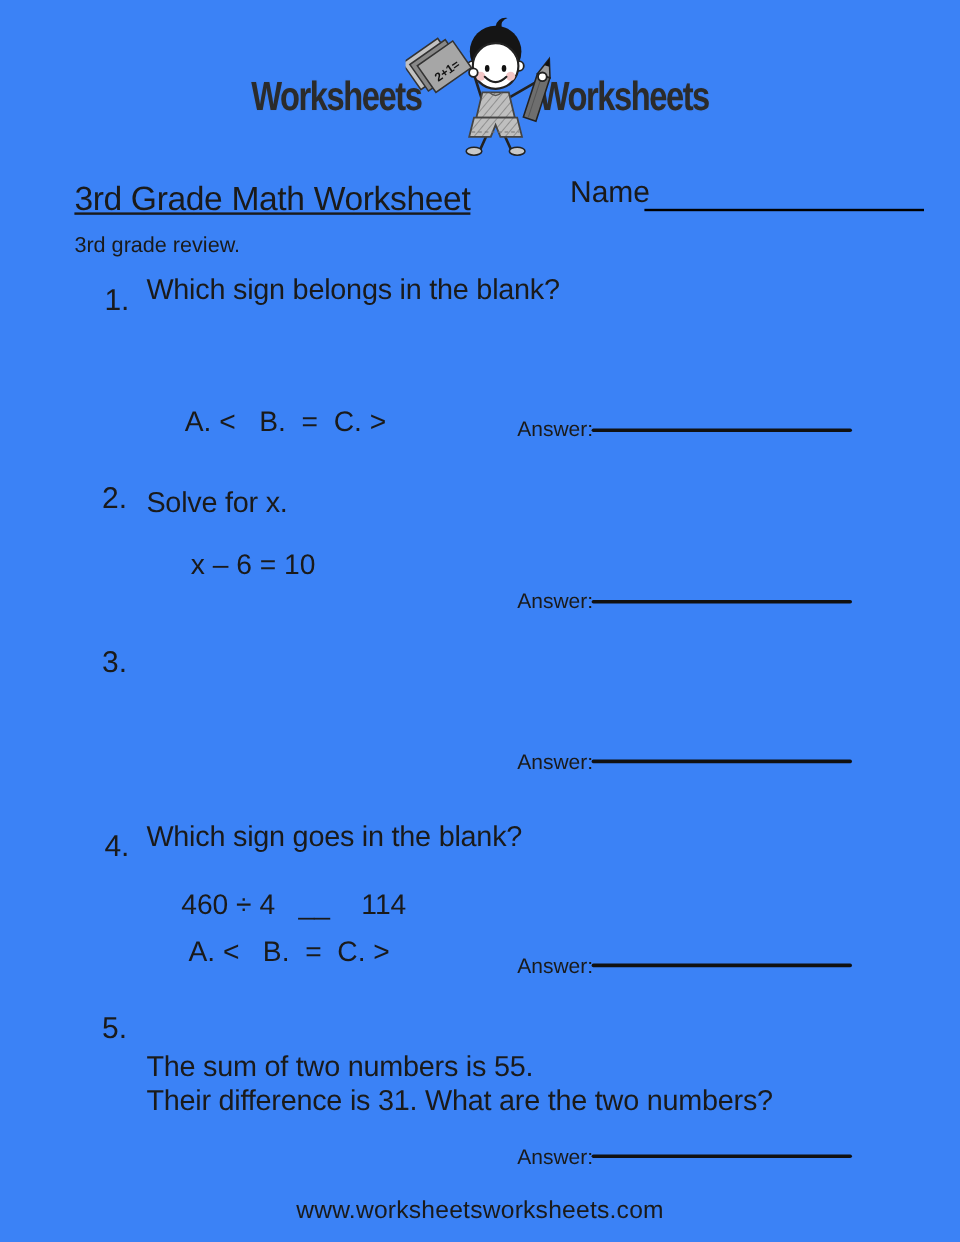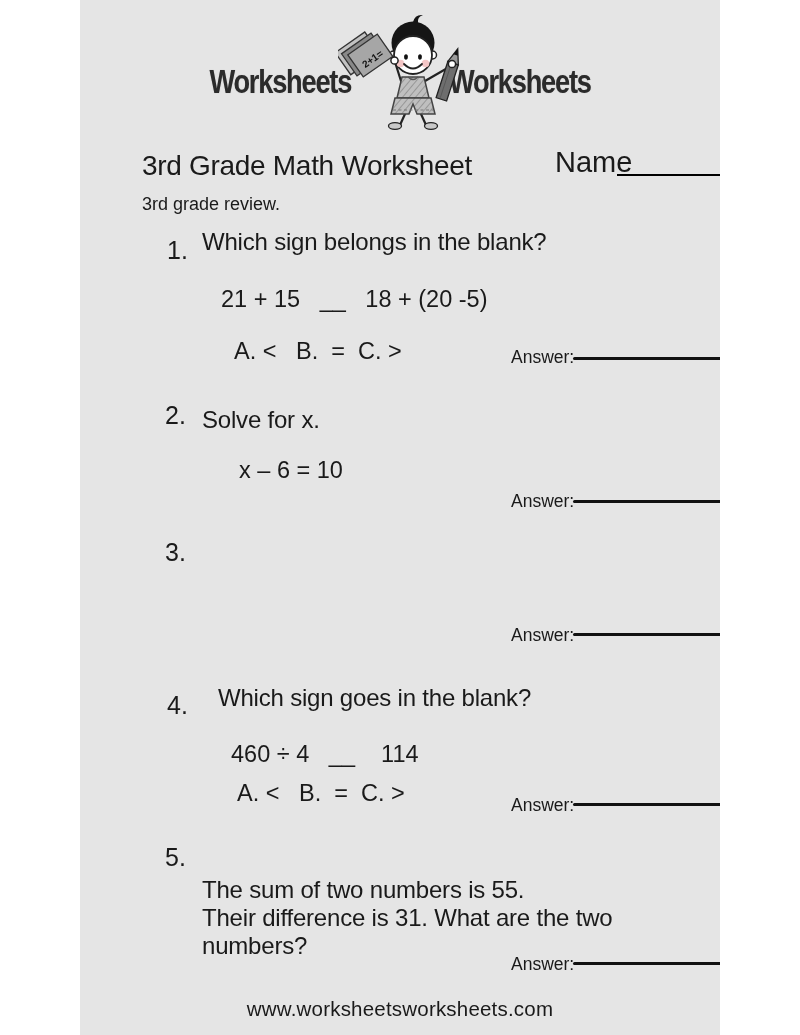--- a/index.html
+++ b/index.html
@@ -1,36 +1,36 @@
 <!DOCTYPE html>
 <html><head>
 <meta charset="utf-8">
 <style>
   html,body { margin:0; padding:0; background:#ffffff; }
   .page {
-    position:relative; width:640px; height:1035px; margin:0 auto;
-    background:#e5e5e5; color:#1a1a1a; overflow:hidden;
+    position:relative; width:800px; height:1035px; margin:0 auto;
+    background:#3b82f6; color:#1a1a1a; overflow:hidden;
     font-family:"Liberation Sans", sans-serif;
   }
 
   
   .logo { position:absolute; top:10px; left:0; width:100%;
           display:flex; justify-content:center; align-items:flex-start; }
   .logo-word {
     font-weight:bold; font-size:34px; color:#2b2b2b; letter-spacing:-1.5px;
     margin-top:52px; white-space:nowrap; z-index:1;
     text-shadow:0 0 1px rgba(80,80,80,.35);
   }
   .logo-word.left  { transform:scaleX(0.8); transform-origin:right center; margin-right:-14px; }
   .logo-word.right { transform:scaleX(0.8); transform-origin:left  center; margin-left:-14px; }
   .mascot { z-index:2; }
 
   
   .title      { position:absolute; left:62px;  top:150px; font-size:28px;  letter-spacing:-0.3px; }
-  .name-label { position:absolute; left:475px; top:146px; font-size:29px; }
+  .name-label { position:absolute; left:475px; top:146px; font-size:25px; }
   .name-line  { position:absolute; left:537px; top:174px; width:233px; height:0;
                 border-bottom:2px solid #000; }
   .subtitle   { position:absolute; left:62px;  top:194px; font-size:18px; }
 
   
   .q-num   { position:absolute; font-size:25px; }
   .q-text  { position:absolute; font-size:24px; letter-spacing:-0.2px; }
   .q-text .line { line-height:28px; }
   .expr    { position:absolute; font-size:23.5px; white-space:pre; }
   .choices { position:absolute; font-size:23.5px; white-space:pre; }
@@ -43,21 +43,21 @@
   .e1{left:141px;top:286px;} .c1{left:154px;top:338px;}
   .al1{top:347px;} .an1{top:357px;}
 
   .n2{left:85px;top:401px;} .t2{left:122px;top:406px;}
   .e2{left:159px;top:457px;}
   .al2{top:491px;} .an2{top:500px;}
 
   .n3{left:85px;top:538px;} .t3{left:122px;top:536px;}
   .al3{top:625px;} .an3{top:633px;}
 
-  .n4{left:87px;top:691px;} .t4{left:138px;top:684px;}
+  .n4{left:87px;top:691px;} .t4{left:122px;top:684px;}
   .e4{left:151px;top:741px;} .c4{left:157px;top:780px;}
   .al4{top:795px;} .an4{top:803px;}
 
   .n5{left:85px;top:843px;} .t5{left:122px;top:876px;}
   .al5{top:954px;} .an5{top:962px;}
 
   
   .footer { position:absolute; left:0; width:100%; top:997px;
             text-align:center; font-size:20.5px; letter-spacing:0.2px; }
 </style>
@@ -116,28 +116,27 @@
         <path d="M-2.2,-31.5 L0,-38 L2.2,-31.5 Z" fill="#111"></path>
       </g>
 
       <circle cx="56.5" cy="50.5" r="3.6" fill="#fff" stroke="#222" stroke-width="1.5"></circle>
       <circle cx="114" cy="54" r="3.6" fill="#fff" stroke="#222" stroke-width="1.5"></circle>
     </svg>
 
     <span class="logo-word right">Worksheets</span>
   </header>
 
-  <h1 class="title" style="margin:0;font-weight:400;">3rd Grade Math Worksheet</h1>
+  <h1 class="title" style="margin:0;font-weight:400;text-decoration:underline;">3rd Grade Math Worksheet</h1>
   <span class="name-label">Name</span>
   <div class="name-line"></div>
   <div class="subtitle">3rd grade review.</div>
 
   <div class="q-num n1">1.</div>
   <div class="q-text t1">Which sign belongs in the blank?</div>
-  <div class="expr e1">21 + 15   __   18 + (20 -5)</div>
   <div class="choices c1">A. &lt;   B.  =  C. &gt;</div>
   <div class="ans-label al1">Answer:</div>
   <div class="ans-line an1"></div>
 
   <div class="q-num n2">2.</div>
   <div class="q-text t2">Solve for x.</div>
   <div class="expr e2">x – 6 = 10</div>
   <div class="ans-label al2">Answer:</div>
   <div class="ans-line an2"></div>
 

